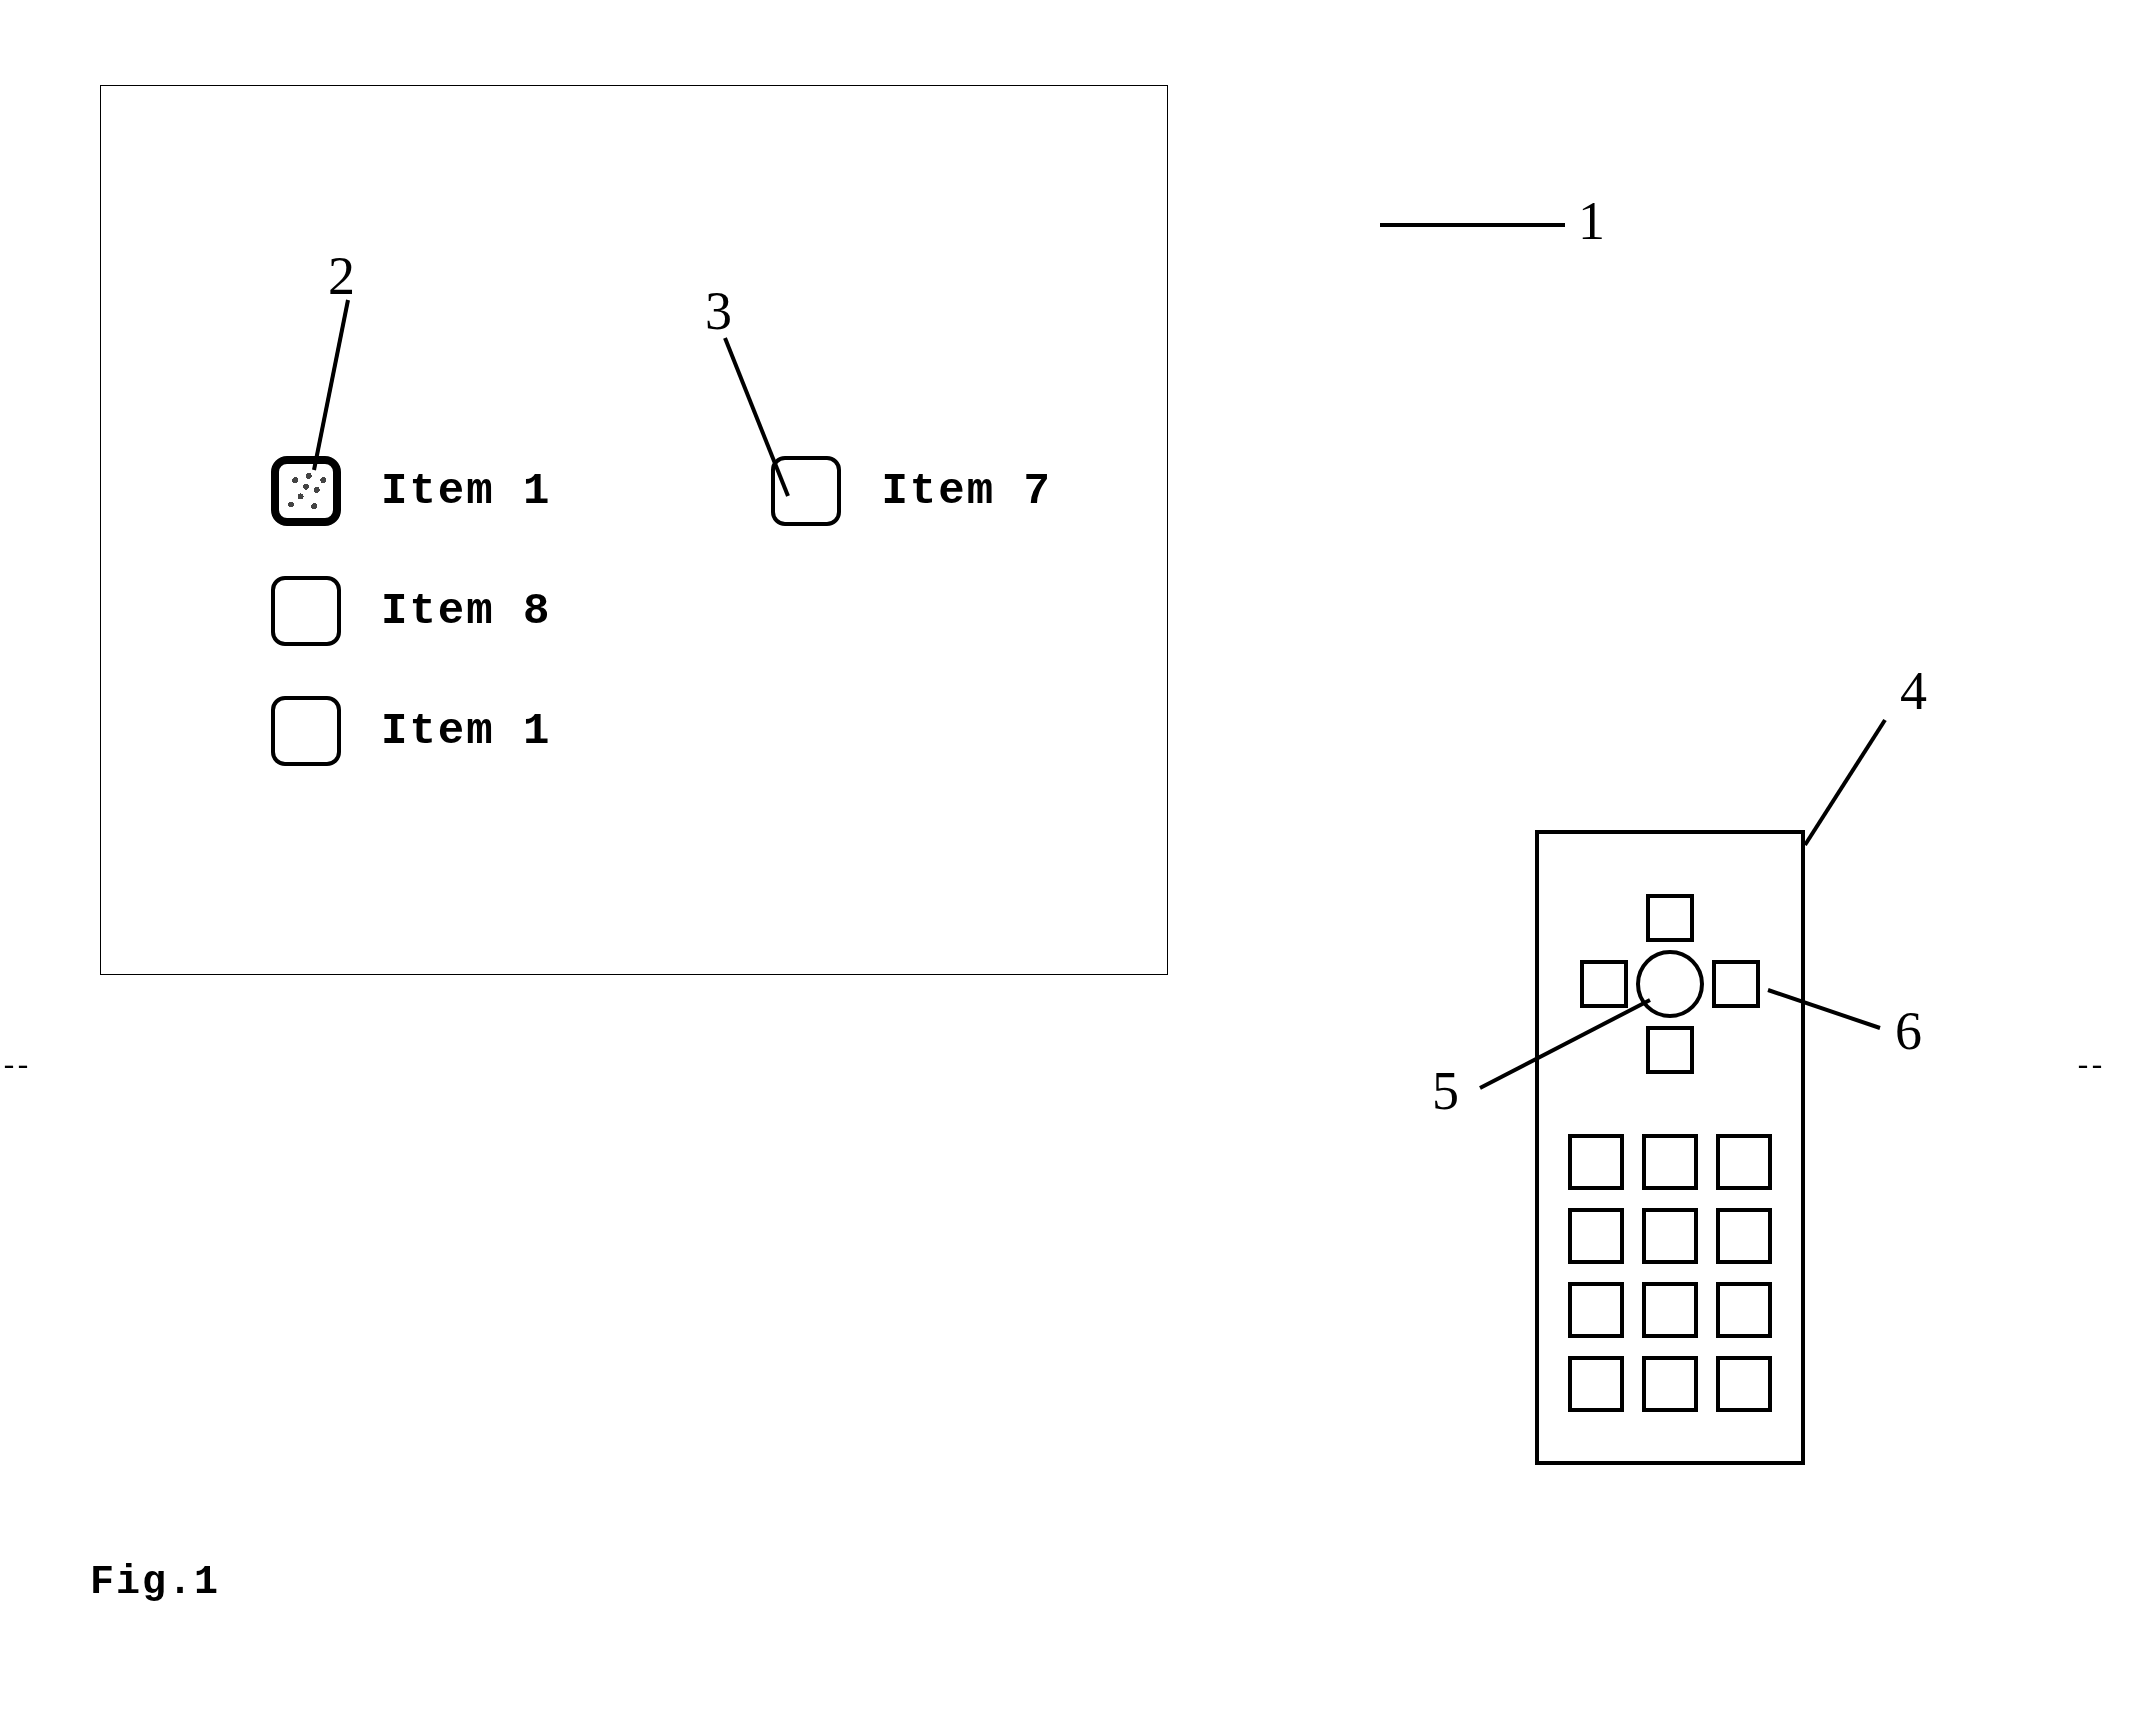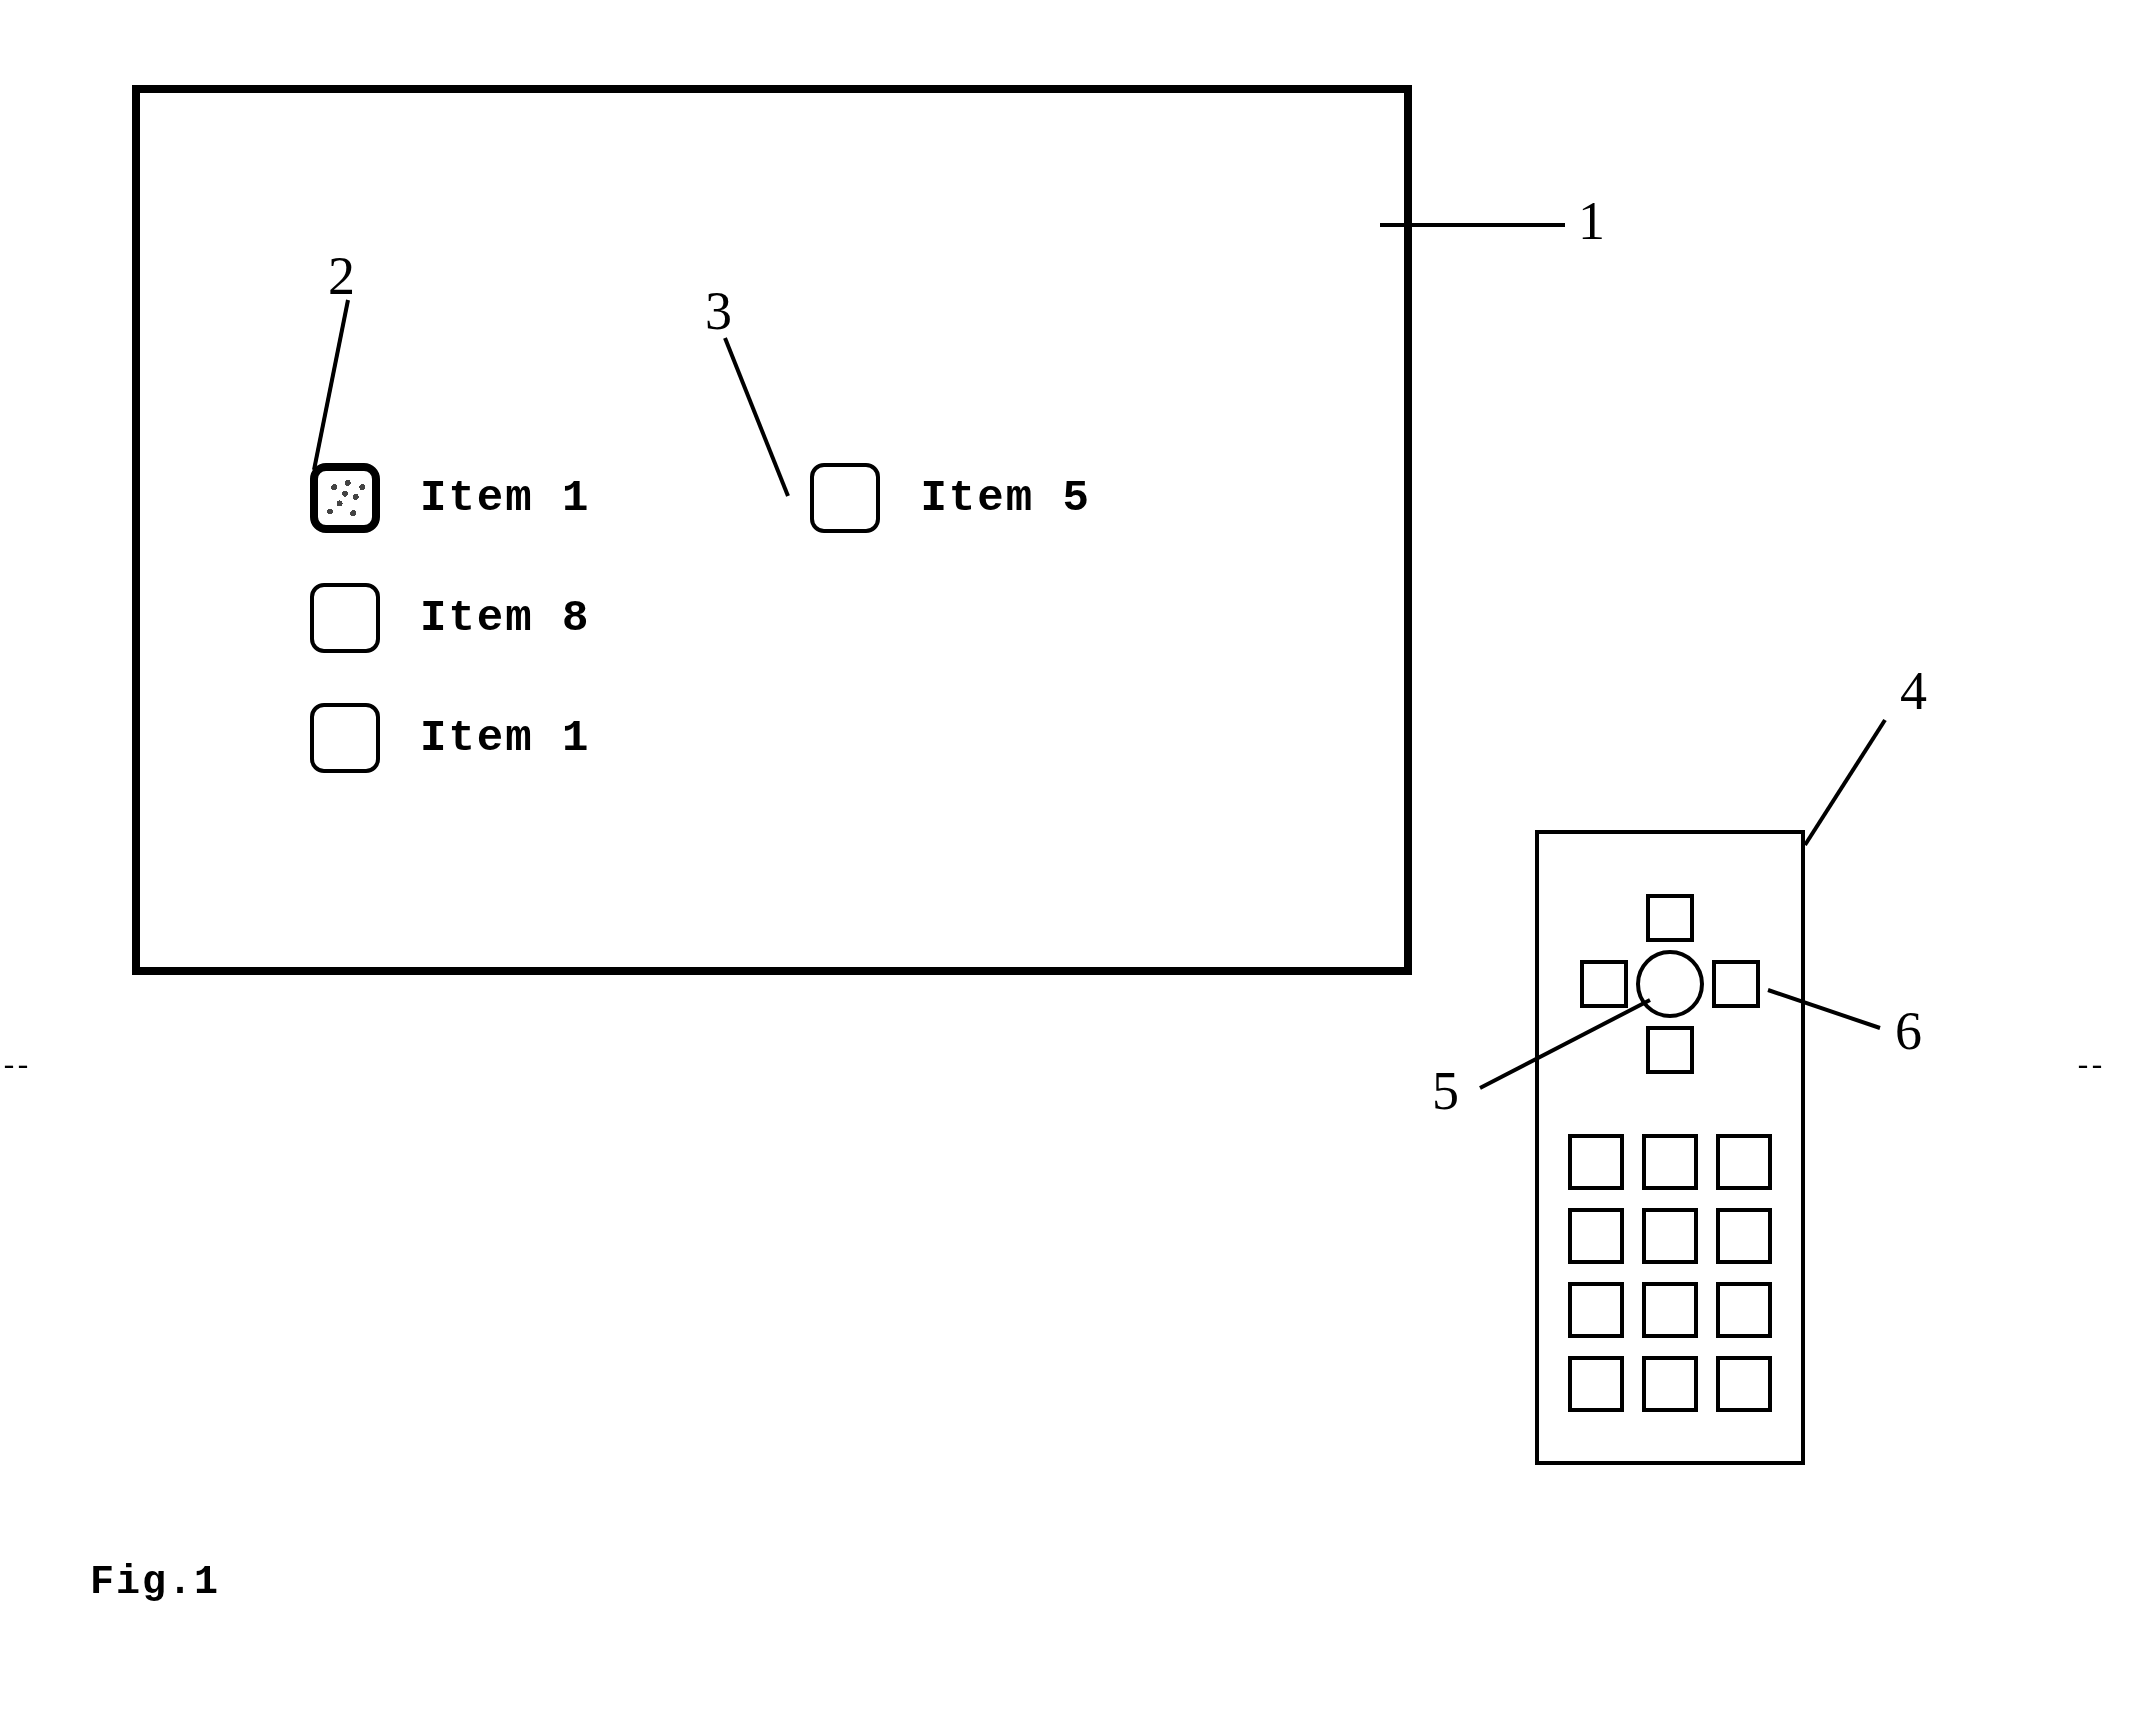--- a/index.html
+++ b/index.html
@@ -7,25 +7,24 @@
       width: 2132px;
       height: 1736px;
       background: #fff;
       font-family: "Courier New", monospace;
       position: relative;
     }
     .screen {
       position: absolute;
       left: 100px;
       top: 85px;
-      width: 1280px;
+      width: 1068px;
       height: 890px;
-      border: 8px solid #000000;
-      background: #fff;
-      margin-left: 32px;
+      border: 1px solid #000000;
+      background: #fff;
     }
     .menu {
       position: absolute;
       left: 170px;
       top: 370px;
       display: flex;
       gap: 220px;
     }
     .menu-col {
       display: flex;
@@ -171,21 +170,21 @@
         <span class="menu-label">Item 8</span>
       </div>
       <div class="menu-row">
         <div class="chk"></div>
         <span class="menu-label">Item 1</span>
       </div>
     </div>
     <div class="menu-col">
       <div class="menu-row">
         <div class="chk"></div>
-        <span class="menu-label">Item 5</span>
+        <span class="menu-label">Item 7</span>
       </div>
     </div>
   </div>
 </div>
 
 <div class="remote">
   <div class="dpad">
     <div class="dbtn up"></div>
     <div class="dbtn down"></div>
     <div class="dbtn left"></div>

